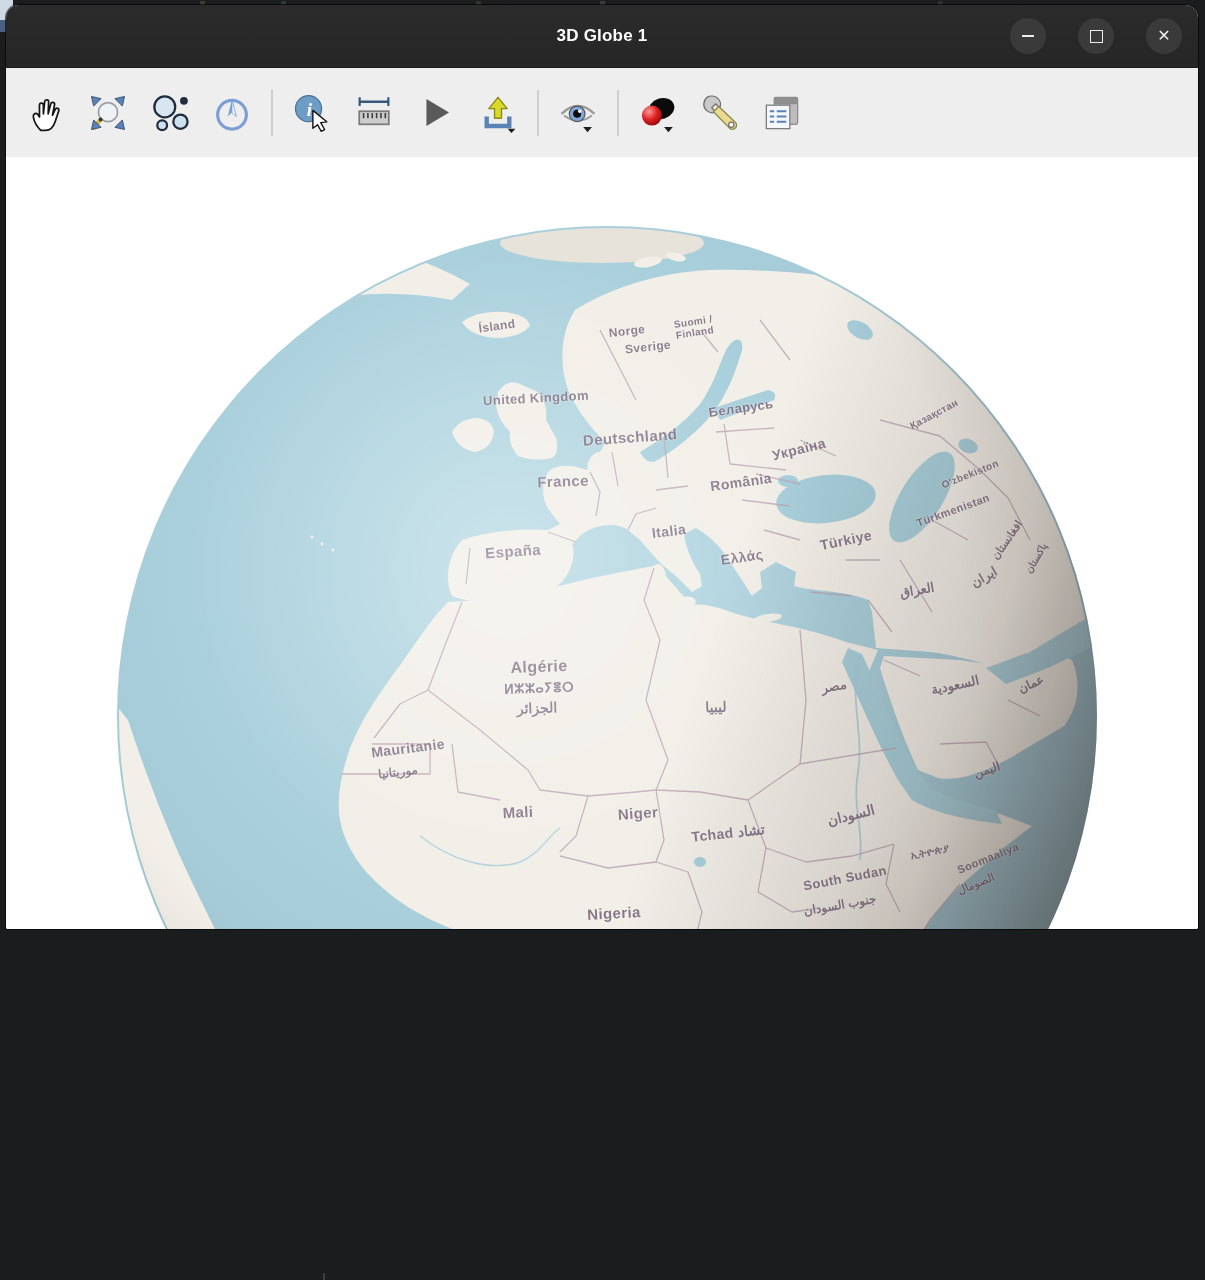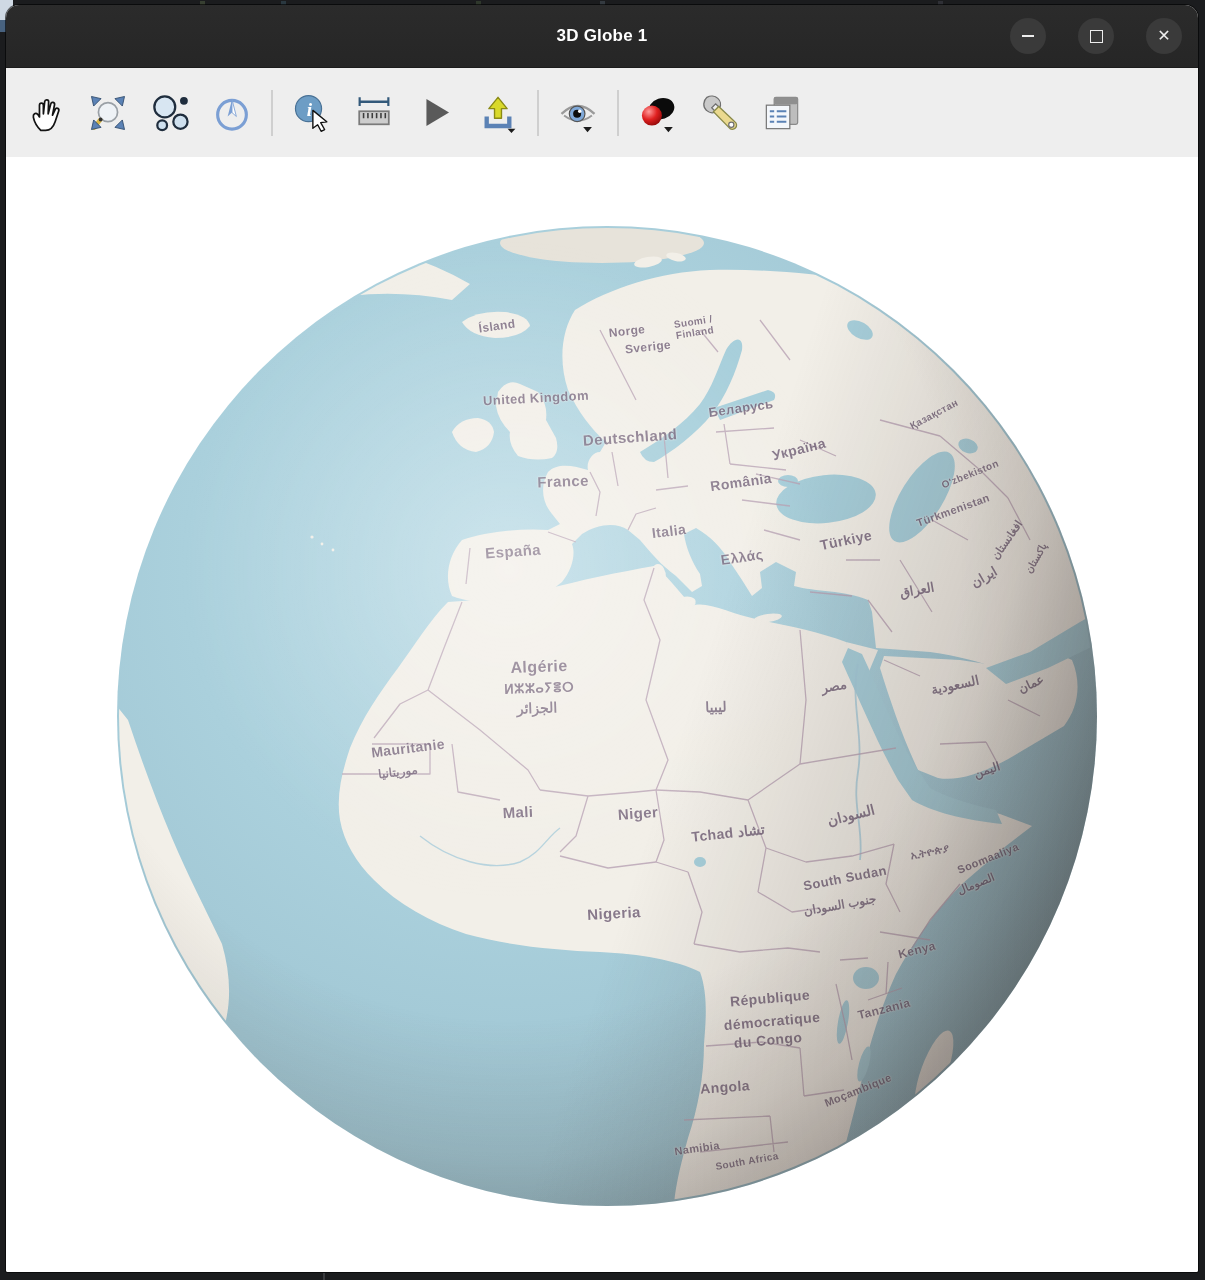--- a/index.html
+++ b/index.html
@@ -3,21 +3,21 @@
 <meta charset="utf-8">
 <style>
   html,body{margin:0;padding:0;background:#17181a;}
   body{width:1205px;height:1280px;font-family:"Liberation Sans",sans-serif;}
   .page{position:relative;width:1205px;height:1280px;overflow:hidden;background:#1b1c1e;}
   .frag-icon{position:absolute;left:0;top:0;width:13px;height:34px;}
   .frag-icon .f1{position:absolute;left:0;top:0;width:13px;height:20px;background:#cfd9e4;}
   .frag-icon .f2{position:absolute;left:0;top:20px;width:13px;height:12px;background:#48627f;}
   .speck{position:absolute;top:1px;width:5px;height:5px;opacity:.45;}
 
-  .window{position:absolute;left:6px;top:5px;width:1192px;height:1267px;background:#ffffff;
+  .window{position:absolute;left:6px;top:5px;width:1192px;height:924px;background:#ffffff;
           border-radius:13px 13px 2px 2px;overflow:hidden;box-shadow:0 0 0 1px rgba(0,0,0,.6);}
   .titlebar{height:62px;background:linear-gradient(#2b2b2b,#262626);display:flex;align-items:center;justify-content:center;position:relative;border-bottom:1px solid #1c1c1c;}
   .title{color:#ffffff;font-size:17px;font-weight:700;letter-spacing:.2px;}
   .controls{position:absolute;right:16px;top:13px;display:flex;gap:32px;}
   .winbtn{width:36px;height:36px;border-radius:50%;background:#3a3a3a;color:#ededed;display:flex;align-items:center;justify-content:center;font-size:16px;line-height:1;}
   .winbtn .bar{width:12px;height:2px;background:#ededed;display:block;}
   .winbtn .sq{width:11px;height:11px;border:1.5px solid #ededed;display:block;}
 
   .toolbar{height:89px;background:#eeeeee;display:flex;align-items:center;padding-left:14px;gap:10px;border-bottom:1px solid #e2e2e2;}
   .tool{width:52px;height:68px;display:flex;align-items:center;justify-content:center;background:transparent;border:none;}

